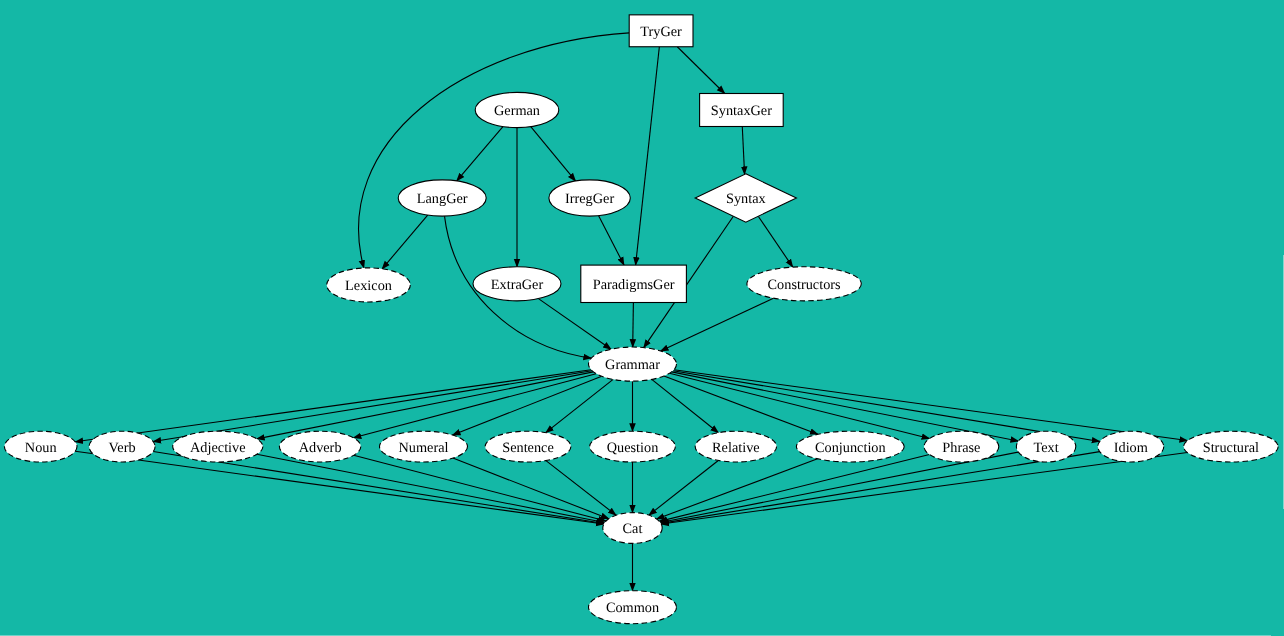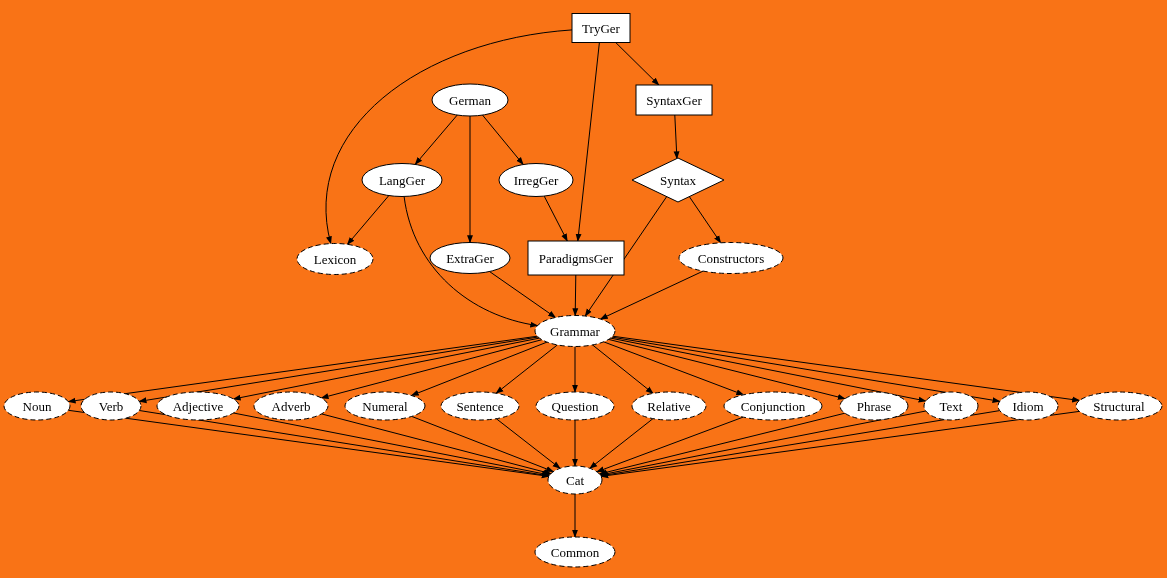--- a/index.html
+++ b/index.html
@@ -5,21 +5,21 @@
   html, body {
     margin: 0;
     padding: 0;
     background: #ffffff;
   }
   .stage {
     margin: 0;
     width: 1167px;
     height: 578px;
     position: relative;
-    background: #f97316;
+    background: #14b8a6;
   }
   svg { display: block; }
   .edge {
     fill: none;
     stroke: #000000;
     stroke-width: 1;
   }
   .node-shape {
     fill: #ffffff;
     stroke: #000000;

